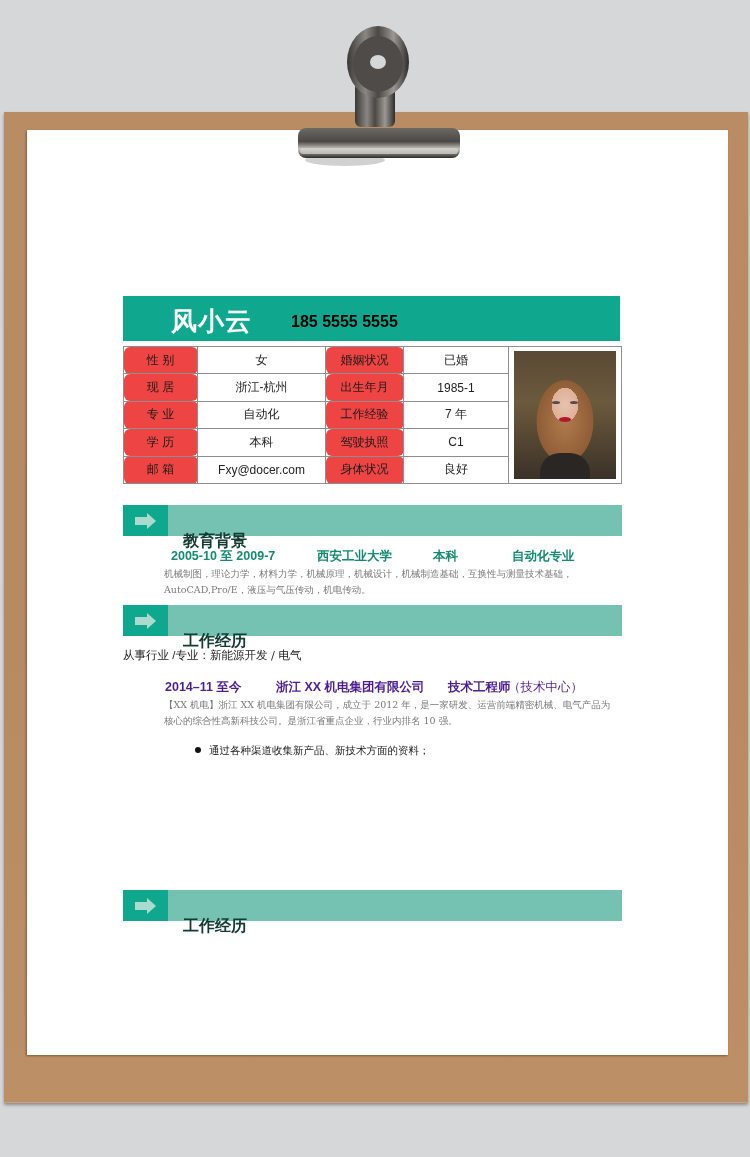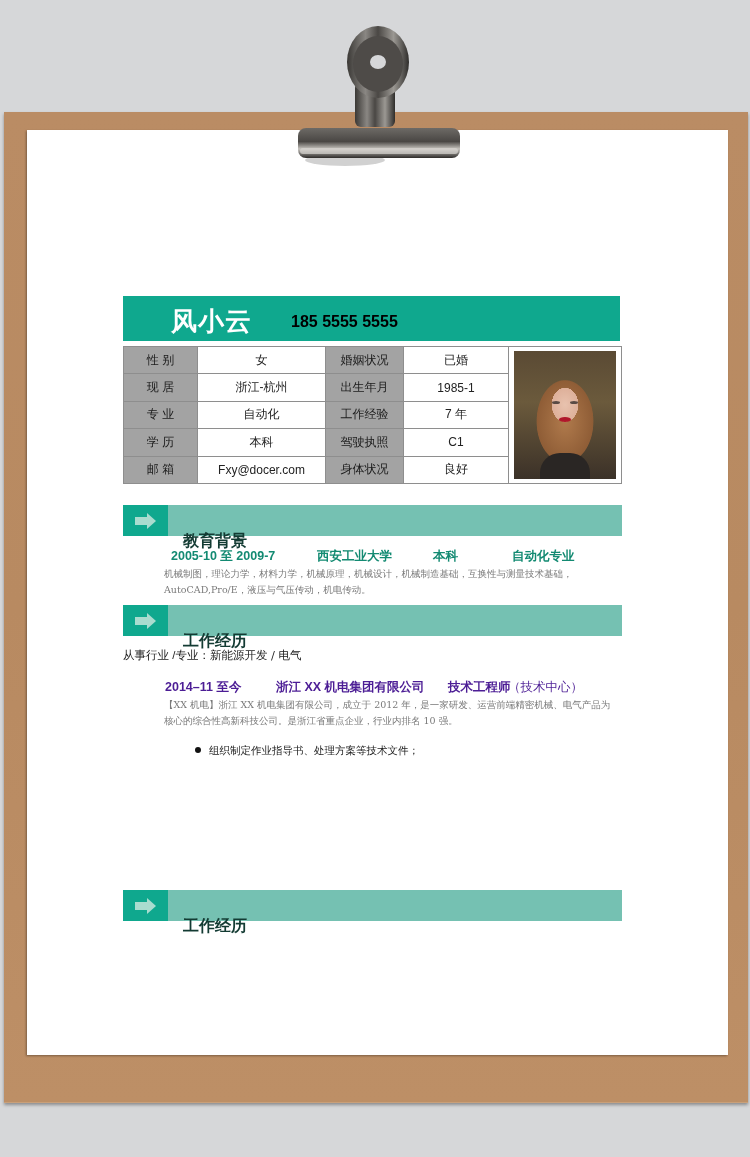--- a/index.html
+++ b/index.html
@@ -37,21 +37,21 @@
     position:absolute; left:168px; top:17px; font-size:16px; font-weight:bold; color:#000000;
   }
   table.info {
     position:absolute; left:123px; top:346px; width:498px;
     border-collapse:collapse; table-layout:fixed;
   }
   table.info td {
     border:1px solid #8e8e8e; height:26px; padding:0;
     text-align:center; font-size:12px; color:#222;
   }
-  table.info td.lbl { background:#a3a3a3; color:#1b1b1b; }
+  table.info td.lbl { background:#ef4444; color:#1b1b1b;border-radius:6px; }
   table.info td.photo { padding:4px; vertical-align:middle; }
   .photo-box {
     width:102px; height:128px; margin:0 auto;
     background:
       radial-gradient(ellipse 22px 28px at 50% 42%, #e8c2ae 0%, #deb09a 60%, rgba(0,0,0,0) 61%),
       radial-gradient(ellipse 40px 58px at 50% 55%, #b07a4c 0%, #8f5d36 70%, rgba(0,0,0,0) 72%),
       linear-gradient(180deg,#5a4a34 0%,#6b5a3c 40%,#3b3128 100%);
     position:relative; overflow:hidden;
   }
   .photo-lips { position:absolute; left:45px; top:66px; width:12px; height:5px; background:#b0172a; border-radius:50%; }
@@ -209,21 +209,21 @@
 </div>
 
 <div class="job-row" style="left:165px">2014–11  至今</div>
 <div class="job-row" style="left:276px">浙江 XX 机电集团有限公司</div>
 <div class="job-row" style="left:448px">技术工程师</div>
 <div class="job-row light" style="left:508px">（技术中心）</div>
 <div class="small-text" style="top:697px">【XX 机电】浙江 XX 机电集团有限公司，成立于 2012 年，是一家研发、运营前端精密机械、电气产品为</div>
 <div class="small-text" style="top:713px">核心的综合性高新科技公司。是浙江省重点企业，行业内排名 10 强。</div>
 
 <ul class="bullets">
-  <li><span class="dot"></span><span>组织制定作业指导书、处理方案等技术文件；</span></li>
+  <li><span class="dot"></span><span>通过各种渠道收集新产品、新技术方面的资料；</span></li>
 </ul>
 
 <div class="section-bar" style="top:890px">
   <div class="section-icon-box">
     <svg width="22" height="16" viewBox="0 0 22 16">
       <rect x="0" y="4" width="13" height="8" fill="#a9dccf"></rect>
       <polygon points="12,0 21,8 12,16" fill="#a9dccf"></polygon>
     </svg>
   </div>
   <div class="section-title">工作经历</div>

